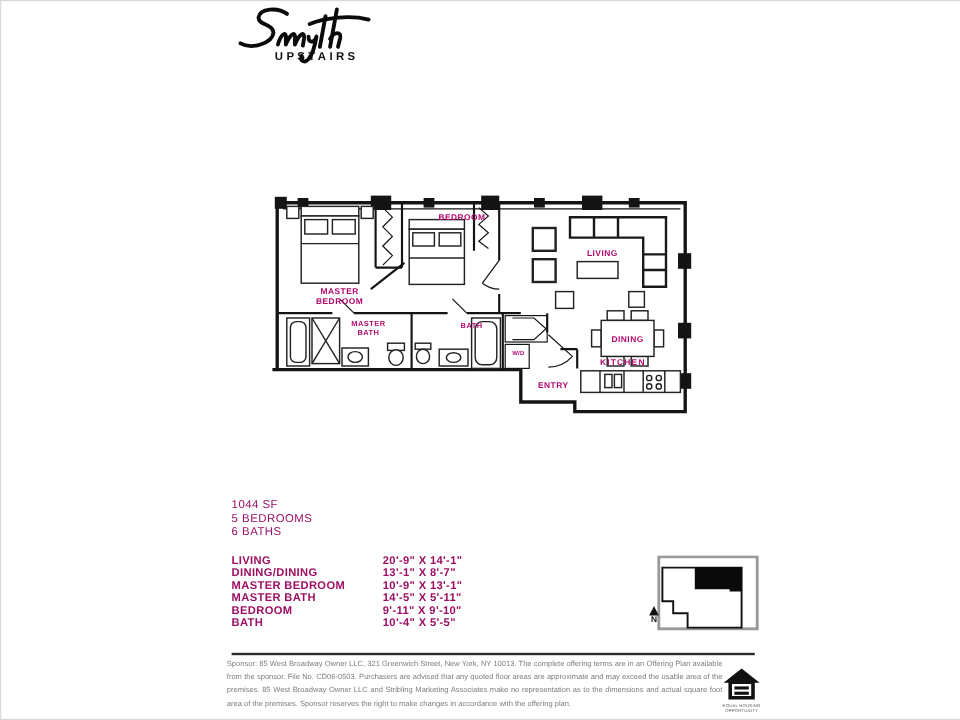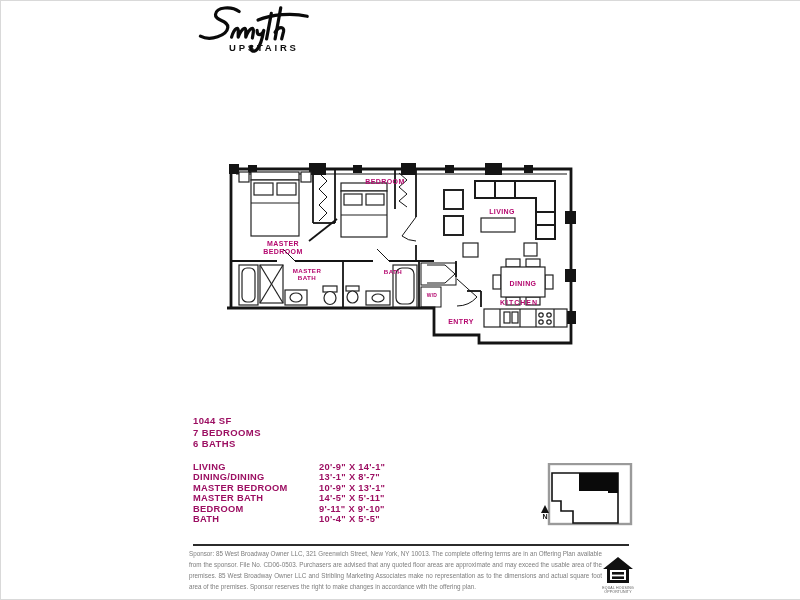--- a/index.html
+++ b/index.html
@@ -22,21 +22,21 @@
   .furn line,.furn path{fill:none;}
   .furn2{stroke:#222;stroke-width:2;fill:#fff;}
   .sofa path,.sofa line{stroke:#1a1a1a;stroke-width:2;fill:#fff;}
   .plan-label{position:absolute;color:var(--plan-label);font-weight:700;text-align:center;
               font-size:7px;line-height:7.6px;letter-spacing:0.4px;}
   .lbl-sm{font-size:6.2px;line-height:6.8px;}
   .lbl-xs{font-size:5px;line-height:5.4px;letter-spacing:0.2px;}
 
   
   #summary{position:absolute;left:192px;top:414px;}
-  .stats-line{display:block;font-size:9.5px;font-weight:700;letter-spacing:0.4px;
+  .stats-line{display:block;font-size:9.5px;font-weight:400;letter-spacing:0.4px;
               line-height:11.5px;color:var(--accent);}
   #dims{position:absolute;left:192px;top:461px;}
   .dim-row{display:flex;font-size:9.3px;font-weight:700;letter-spacing:0.3px;
            line-height:10.4px;color:var(--accent);}
   .dim-room{width:126px;}
 
   
   #keyplan-svg{position:absolute;left:546px;top:462px;}
   #north{position:absolute;left:537px;top:503px;width:14px;text-align:center;}
   #north-label{position:absolute;left:537px;top:512px;width:14px;text-align:center;
@@ -202,21 +202,21 @@
   <span class="plan-label" style="left:480px;top:207px;width:42px;">LIVING</span>
   <span class="plan-label" style="left:498px;top:279px;width:48px;">DINING</span>
   <span class="plan-label" style="left:488px;top:298px;width:60px;letter-spacing:1px;">KITCHEN</span>
   <span class="plan-label" style="left:440px;top:317px;width:40px;">ENTRY</span>
   <span class="plan-label lbl-sm" style="left:284px;top:267px;width:44px;">MASTER BATH</span>
   <span class="plan-label lbl-sm" style="left:376px;top:268px;width:32px;">BATH</span>
   <span class="plan-label lbl-xs" style="left:422px;top:292px;width:18px;">W/D</span>
 
   <div id="summary">
     <span class="stats-line">1044 SF</span>
-    <span class="stats-line">7 BEDROOMS</span>
+    <span class="stats-line">5 BEDROOMS</span>
     <span class="stats-line">6 BATHS</span>
   </div>
 
   <div id="dims">
     <div class="dim-row">
       <span class="dim-room">LIVING</span>
       <span class="dim-size">20'-9" X 14'-1"</span>
     </div>
     <div class="dim-row">
       <span class="dim-room">DINING/DINING</span>

